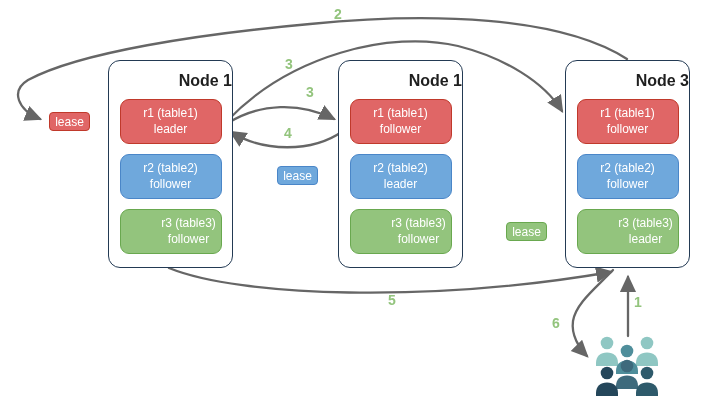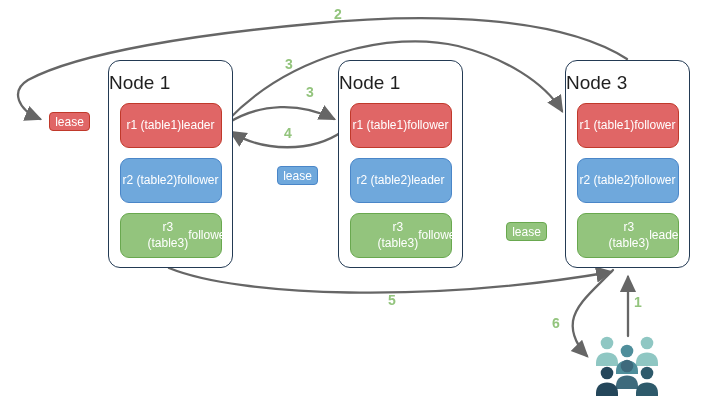--- a/index.html
+++ b/index.html
@@ -8,26 +8,26 @@
     font-family:"Liberation Sans",sans-serif;overflow:hidden;
   }
   .arrows{position:absolute;left:0;top:0;width:704px;height:405px;}
   .arrow{fill:none;stroke:var(--arrow,#666666);stroke-width:2.3;stroke-linecap:round;}
   .ah-path{fill:var(--arrow,#666666);}
   .node{
     position:absolute;top:60px;width:125px;height:208px;box-sizing:border-box;
     background:#ffffff;border:1.6px solid var(--node-border,#233a54);border-radius:12px;
   }
   .node-title{
-    margin:11px 0 9px 0;text-align:left;font-weight:normal;font-size:19px;
+    margin:11px 0 9px 0;text-align:right;font-weight:bold;font-size:16px;
     color:var(--title-text,#1f1f1f);
   }
   .replica{
     width:102px;height:45px;margin:0 auto 10px auto;border-radius:9px;box-sizing:border-box;
-    display:flex;flex-direction:row;align-items:center;justify-content:center;
+    display:flex;flex-direction:column;align-items:center;justify-content:center;
     color:#ffffff;font-size:12px;line-height:1.28;border:1px solid transparent;text-align:center;
   }
   .replica.red{background:var(--red-fill,#e06666);border-color:var(--red-border,#c0392b);}
   .replica.blue{background:var(--blue-fill,#6fa8dc);border-color:var(--blue-border,#4a86c8);}
   .replica.green{background:var(--green-fill,#93c47d);border-color:var(--green-border,#69a84f);padding-left:36px;}
   .lease{
     position:absolute;width:41px;height:19px;box-sizing:border-box;border-radius:4px;
     color:#ffffff;font-size:12px;display:flex;align-items:center;justify-content:center;
     border:1.5px solid transparent;
   }

